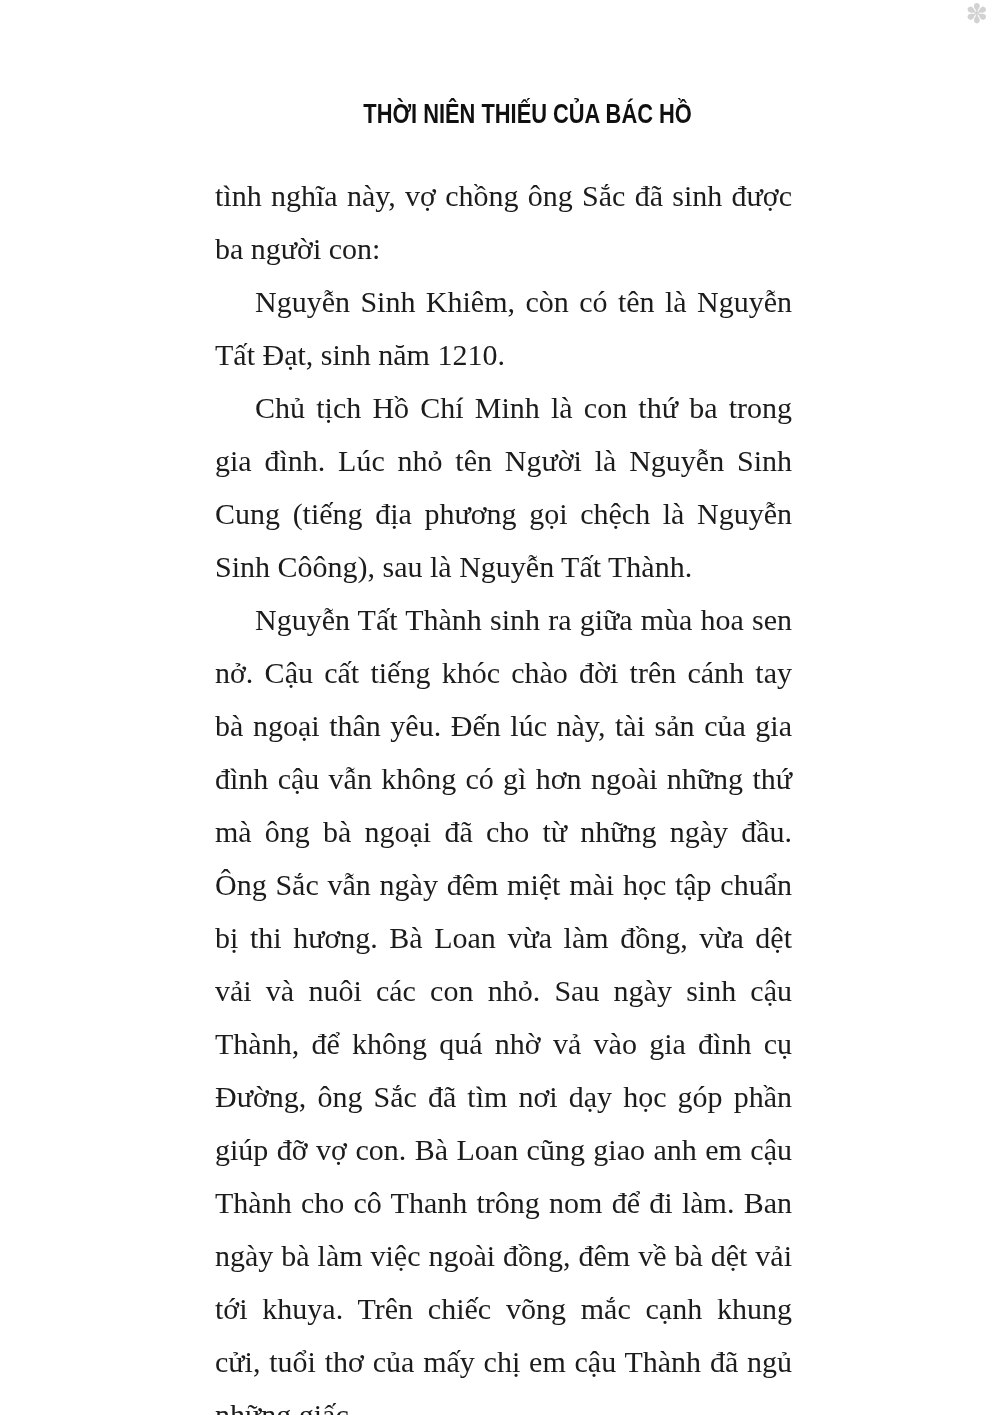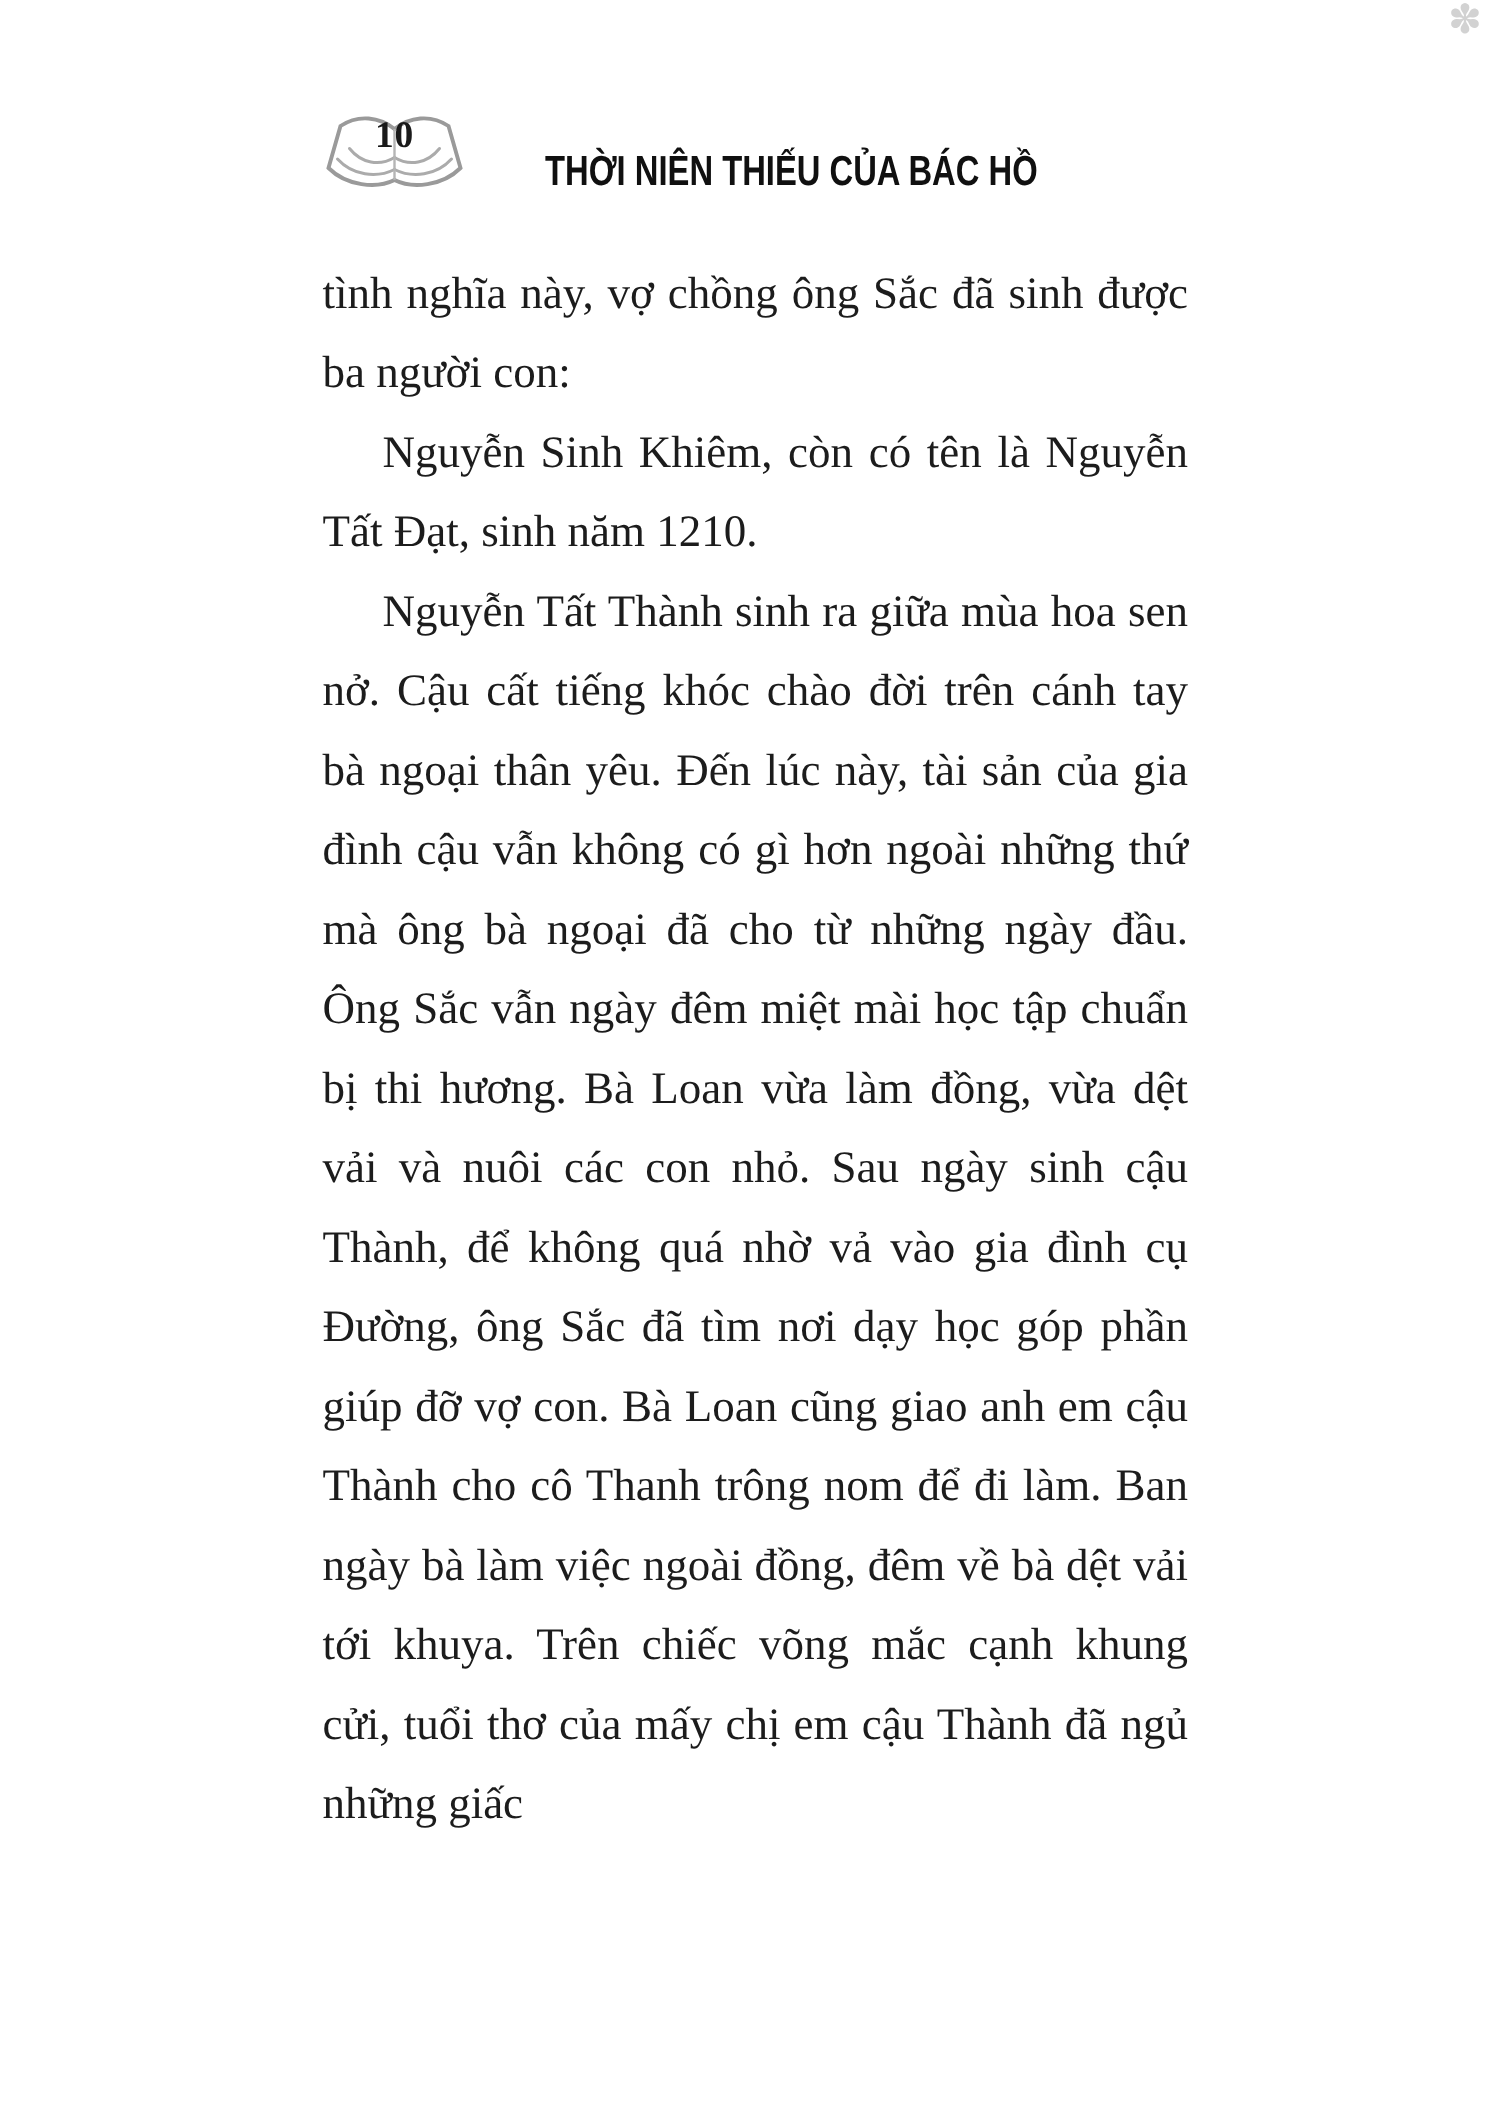--- a/index.html
+++ b/index.html
@@ -77,39 +77,24 @@
   .content p { margin: 0; padding: 0; }
   .content p.indent { text-indent: 40px; }
 </style>
 </head>
 <body>
 
 <div class="corner-ornament">✽</div>
 
 <div class="header">
 
-  <div class="book-ornament">
-    <svg width="96" height="60" viewBox="0 0 96 60">
-      <g fill="none" stroke="#9a9a9a" stroke-width="2.6" stroke-linecap="round">
-        <path d="M48 52 C36 58 16 56 4 44 L12 16 C24 8 38 10 48 18"></path>
-        <path d="M48 52 C60 58 80 56 92 44 L84 16 C72 8 58 10 48 18"></path>
-      </g>
-      <g fill="none" stroke="#ababab" stroke-width="2" stroke-linecap="round">
-        <path d="M48 45 C36 51 20 49 10 38"></path>
-        <path d="M48 45 C60 51 76 49 86 38"></path>
-        <path d="M48 37 C38 43 26 41 18 31"></path>
-        <path d="M48 37 C58 43 70 41 78 31"></path>
-      </g>
-      <path d="M48 18 L48 52" stroke="#b5b5b5" stroke-width="1.6" fill="none"></path>
-    </svg>
-    <span class="page-number">10</span>
-  </div>
 
   <div class="header-title-row">
     <span class="header-title">THỜI NIÊN THIẾU CỦA BÁC HỒ</span>
   </div>
 </div>
 
 <div class="content">
   <p>tình nghĩa này, vợ chồng ông Sắc đã sinh được ba người con:</p>
   <p class="indent">Nguyễn Sinh Khiêm, còn có tên là Nguyễn Tất Đạt, sinh năm 1210.</p>
+  <p class="indent">Chủ tịch Hồ Chí Minh là con thứ ba trong gia đình. Lúc nhỏ tên Người là Nguyễn Sinh Cung (tiếng địa phương gọi chệch là Nguyễn Sinh Côông), sau là Nguyễn Tất Thành.</p>
   <p class="indent">Nguyễn Tất Thành sinh ra giữa mùa hoa sen nở. Cậu cất tiếng khóc chào đời trên cánh tay bà ngoại thân yêu. Đến lúc này, tài sản của gia đình cậu vẫn không có gì hơn ngoài những thứ mà ông bà ngoại đã cho từ những ngày đầu. Ông Sắc vẫn ngày đêm miệt mài học tập chuẩn bị thi hương. Bà Loan vừa làm đồng, vừa dệt vải và nuôi các con nhỏ. Sau ngày sinh cậu Thành, để không quá nhờ vả vào gia đình cụ Đường, ông Sắc đã tìm nơi dạy học góp phần giúp đỡ vợ con. Bà Loan cũng giao anh em cậu Thành cho cô Thanh trông nom để đi làm. Ban ngày bà làm việc ngoài đồng, đêm về bà dệt vải tới khuya. Trên chiếc võng mắc cạnh khung cửi, tuổi thơ của mấy chị em cậu Thành đã ngủ những giấc</p>
 </div>
 
 </body></html>

